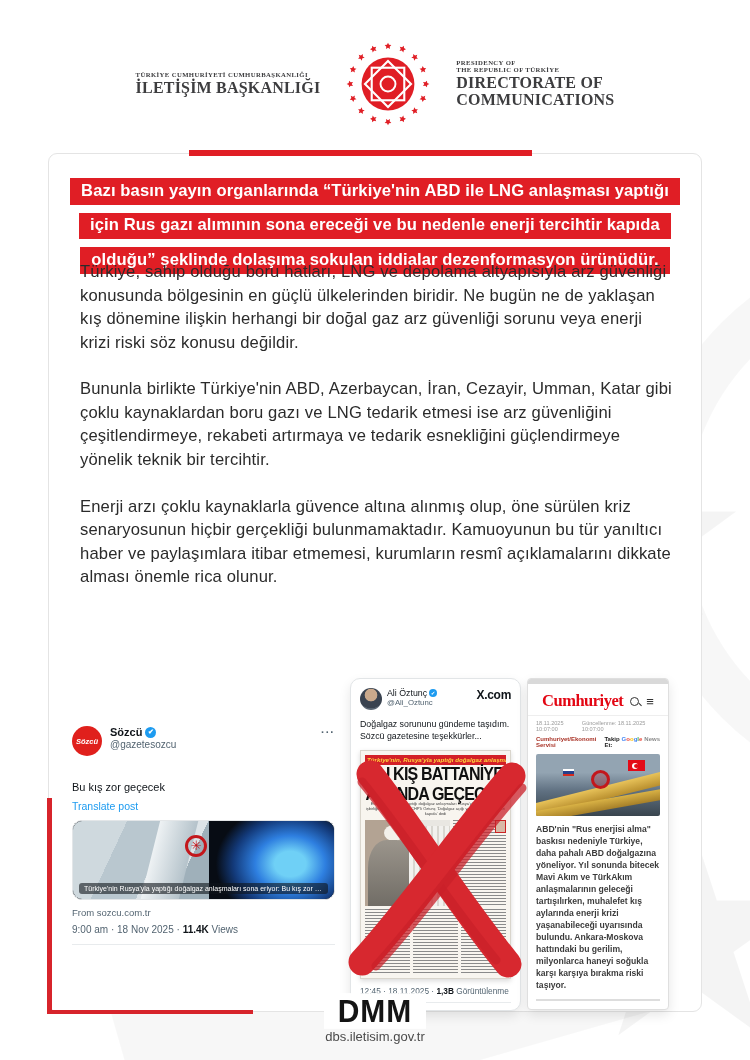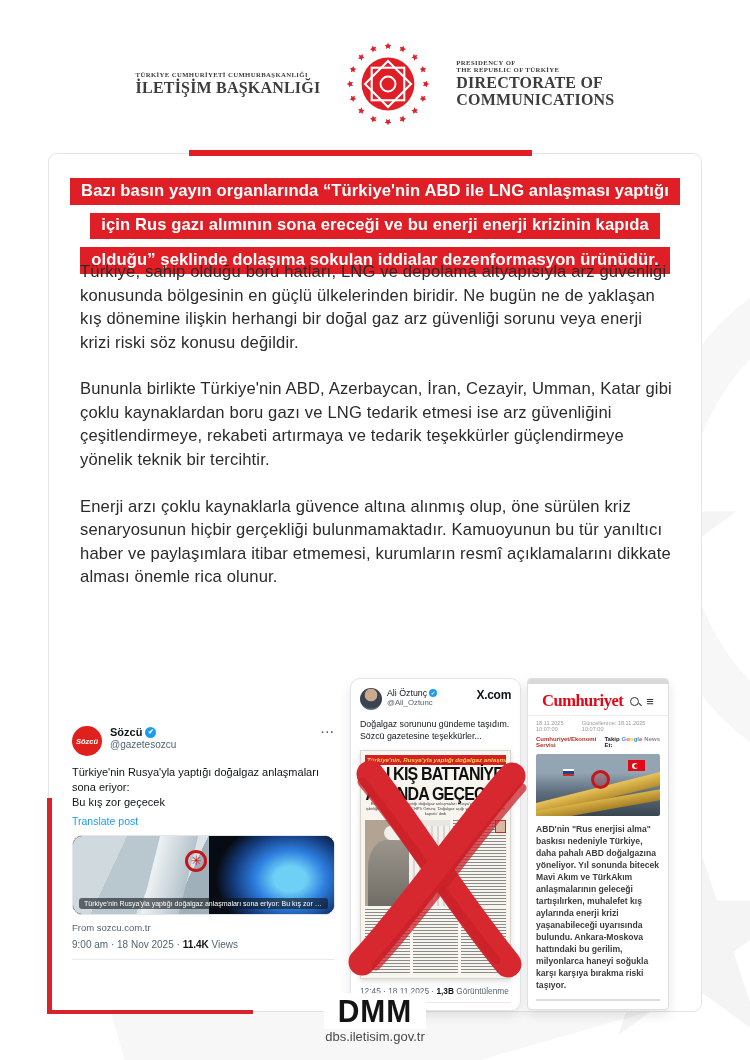--- a/index.html
+++ b/index.html
@@ -220,44 +220,44 @@
         <span>COMMUNICATIONS</span>
       </div>
     </div>
   </div>
 
   <div class="box"></div>
   <div class="topline-red"></div>
 
   <div class="claim">
     <div class="claim-line"><span>Bazı basın yayın organlarında “Türkiye'nin ABD ile LNG anlaşması yaptığı</span></div>
-    <div class="claim-line"><span>için Rus gazı alımının sona ereceği ve bu enerji enerji krizinin kapıda</span></div>
+    <div class="claim-line"><span>için Rus gazı alımının sona ereceği ve bu nedenle enerji tercihtir kapıda</span></div>
     <div class="claim-line"><span>olduğu” şeklinde dolaşıma sokulan iddialar dezenformasyon ürünüdür.</span></div>
   </div>
 
   <div class="paras">
     <p>Türkiye, sahip olduğu boru hatları, LNG ve depolama altyapısıyla arz güvenliği konusunda bölgesinin en güçlü ülkelerinden biridir. Ne bugün ne de yaklaşan kış dönemine ilişkin herhangi bir doğal gaz arz güvenliği sorunu veya enerji krizi riski söz konusu değildir.</p>
-    <p>Bununla birlikte Türkiye'nin ABD, Azerbaycan, İran, Cezayir, Umman, Katar gibi çoklu kaynaklardan boru gazı ve LNG tedarik etmesi ise arz güvenliğini çeşitlendirmeye, rekabeti artırmaya ve tedarik teşekkürler güçlendirmeye yönelik teknik bir tercihtir.</p>
+    <p>Bununla birlikte Türkiye'nin ABD, Azerbaycan, İran, Cezayir, Umman, Katar gibi çoklu kaynaklardan boru gazı ve LNG tedarik etmesi ise arz güvenliğini çeşitlendirmeye, rekabeti artırmaya ve tedarik esnekliğini güçlendirmeye yönelik teknik bir tercihtir.</p>
     <p>Enerji arzı çoklu kaynaklarla güvence altına alınmış olup, öne sürülen kriz senaryosunun hiçbir gerçekliği bulunmamaktadır. Kamuoyunun bu tür yanıltıcı haber ve paylaşımlara itibar etmemesi, kurumların resmî açıklamalarını dikkate alması önemle rica olunur.</p>
   </div>
 
   <div class="card card1">
     <div class="t-head">
       <div class="t-av">Sözcü</div>
       <div class="t-id">
         <div class="t-name">
           <span>Sözcü</span>
           <span class="badge">✔</span>
         </div>
         <div class="t-handle">@gazetesozcu</div>
       </div>
       <div class="t-more">···</div>
     </div>
     <div class="t-text">
-      <span>Türkiye'nin Rusya'yla yaptığı doğalgaz anlaşmaları sona eriyor:</span><br>
+      <br>
       <span>Bu kış zor geçecek</span>
     </div>
     <div class="t-translate">Translate post</div>
     <div class="t-img">
       <div class="t-img-left"></div>
       <div class="t-img-pipe"></div>
       <div class="t-flame"></div>
       <div class="t-valve"></div>
       <div class="t-cap">Türkiye'nin Rusya'yla yaptığı doğalgaz anlaşmaları sona eriyor: Bu kış zor geçecek - Söz...</div>
     </div>

